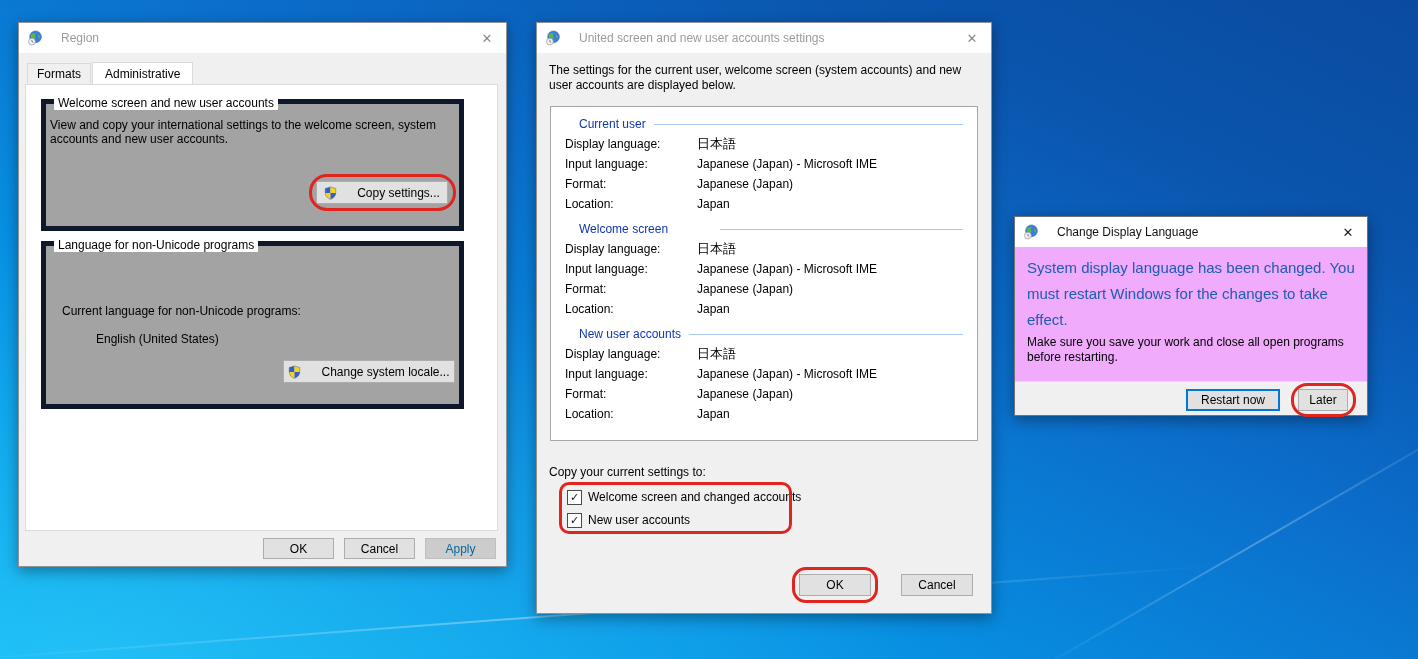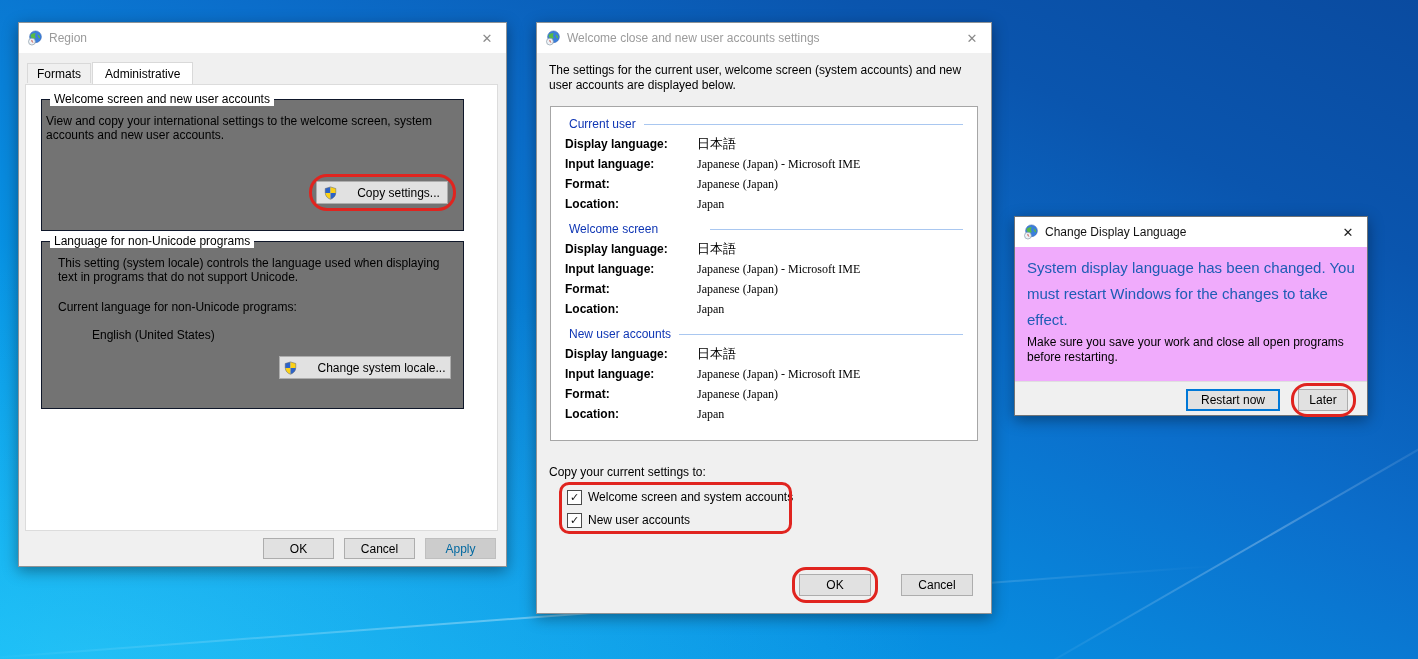--- a/index.html
+++ b/index.html
@@ -6,47 +6,47 @@
   body{width:1418px;height:659px;position:relative;overflow:hidden;
        font-family:"Liberation Sans", sans-serif;font-size:12px;color:#000;}
   .desktop{position:absolute;inset:0;
     background:linear-gradient(to top right,#00b4f4 0%,#0793e4 30%,#0b6ecb 58%,#0a55ae 80%,var(--desktop_top,#0a4ba0) 100%);}
   .ray{position:absolute;height:2px;background:linear-gradient(to right,rgba(255,255,255,0),rgba(255,255,255,.38),rgba(255,255,255,0));}
   .ray1{left:-40px;top:612px;width:1260px;transform:rotate(-4.3deg);}
   .ray2{left:980px;top:540px;width:560px;transform:rotate(-30deg);opacity:.7;}
   .glow{position:absolute;inset:0;background:radial-gradient(ellipse at 6% 100%,rgba(120,230,255,.28),transparent 45%);}
 
   .win{position:absolute;background:#f0f0f0;border:1px solid #8f9396;box-shadow:0 4px 14px rgba(0,0,0,.38);}
-  .titlebar{position:absolute;left:0;top:0;right:0;height:30px;background:#fff;display:flex;align-items:center;padding:0 0 0 8px;box-sizing:border-box;}
+  .titlebar{position:absolute;left:0;top:0;right:0;height:30px;background:#fff;display:flex;align-items:center;padding:0 0 0 8px;box-sizing:border-box;gap:12px;}
   .tb-title{margin-left:6px;flex:1;font-size:12px;color:var(--title_inactive,#9b9b9b);white-space:nowrap;overflow:hidden;}
   .tb-title.active{color:#111;}
   .tb-close{width:38px;height:30px;display:flex;align-items:center;justify-content:center;font-size:13px;color:#8a8a8a;cursor:default;}
   .tb-close.active{color:#222;}
 
   .btn{position:absolute;background:#e1e1e1;border:1px solid #adadad;display:flex;align-items:center;justify-content:center;font-size:12px;box-sizing:border-box;gap:20px;}
   .btn.default{border:2px solid var(--default_button_border,#0078d7);}
   .btn.disabled{background:#cccccc;border-color:#bfbfbf;color:#0369a1;}
 
   .annot{position:absolute;border:3px solid var(--annotation_red,#e0241f);box-sizing:border-box;pointer-events:none;z-index:9;}
 
   .tabs{position:absolute;left:8px;top:39px;display:flex;align-items:flex-end;z-index:3;}
   .tab{background:#f0f0f0;border:1px solid #d9d9d9;border-bottom:none;padding:3px 9px 2px 9px;font-size:12px;margin-right:1px;}
   .tab.active{background:#fff;padding:4px 12px 3px 12px;margin-bottom:-1px;z-index:4;}
   .tabpage{position:absolute;left:6px;top:61px;width:473px;height:447px;background:#fff;border:1px solid #dcdcdc;box-sizing:border-box;}
 
-  .groupbox{position:absolute;border:1px solid #0f172a;box-sizing:border-box;background:#737373;}
+  .groupbox{position:absolute;border:5px solid #0f172a;box-sizing:border-box;background:#a3a3a3;}
   .legend{position:absolute;top:-8px;left:8px;background:#fff;padding:0 4px;font-size:12px;white-space:nowrap;}
   .gtext{position:absolute;font-size:12px;line-height:14px;color:#000;}
 
   .panel{position:absolute;background:#fff;border:1px solid #a6a6a6;box-sizing:border-box;padding-top:6px;overflow:hidden;}
-  .sec-head{display:flex;align-items:center;margin:4px 14px 3px 18px;color:var(--section_header_blue,#0f36b4);font-size:12px;white-space:nowrap;}
+  .sec-head{display:flex;align-items:center;margin:4px 14px 3px 28px;color:var(--section_header_blue,#0f36b4);font-size:12px;white-space:nowrap;}
   .sec-head .line{flex:1;height:1px;background:var(--section_line_blue,#a9c7f0);margin-left:8px;}
   .row{display:flex;align-items:center;height:20px;margin-left:14px;font-size:12px;}
-  .row .lbl{width:132px;font-weight:bold;}
-  .row .val{flex:1;font-family:Liberation Serif, serif;}
+  .row .lbl{width:132px;}
+  .row .val{flex:1;}
   .row .val.jp{font-size:13px;}
 
   .cbrow{position:absolute;display:flex;align-items:center;height:16px;}
   .cb{width:13px;height:13px;background:#fff;border:1px solid #4a4a4a;display:flex;align-items:center;justify-content:center;font-size:11px;line-height:1;color:#111;box-sizing:content-box;}
   .cbl{margin-left:6px;font-size:12px;white-space:nowrap;}
 
   .maininstr{position:absolute;font-size:15px;line-height:26px;color:var(--instruction_blue,#1e5cb5);}
   .footer{position:absolute;left:0;right:0;bottom:0;height:33px;background:#f0f0f0;border-top:1px solid #dfdfdf;}
   .txt{position:absolute;font-size:12px;line-height:15px;}
   svg{display:block;}
@@ -101,21 +101,20 @@
         </g>
         <path d="M8 .5 L14.5 2.5 V7.5 C14.5 11.8 11.6 14.6 8 15.8 C4.4 14.6 1.5 11.8 1.5 7.5 V2.5 Z" fill="none" stroke="#5a5f66" stroke-width="0.6"></path>
       </svg>
     </span>
     <span>Copy settings...</span>
   </div>
   <div class="annot" style="left:290px;top:151px;width:147px;height:37px;border-radius:18px;"></div>
 
   <div class="groupbox" style="left:22px;top:218px;width:423px;height:168px;">
     <span class="legend">Language for non-Unicode programs</span>
-    <div class="gtext" style="left:16px;top:14px;width:396px;">This setting (system locale) controls the language used when displaying text in programs that do not support Unicode.</div>
     <div class="gtext" style="left:16px;top:58px;">Current language for non-Unicode programs:</div>
     <div class="gtext" style="left:50px;top:86px;">English (United States)</div>
     <div class="btn" style="left:237px;top:114px;width:172px;height:23px;">
       <span>
         <svg width="13" height="14" viewBox="0 0 16 16">
           <defs>
               <clipPath id="sh2">
                 <path d="M8 .5 L14.5 2.5 V7.5 C14.5 11.8 11.6 14.6 8 15.8 C4.4 14.6 1.5 11.8 1.5 7.5 V2.5 Z"></path>
               </clipPath>
             </defs>
@@ -141,21 +140,21 @@
   <div class="titlebar">
     <span>
       <svg width="16" height="16" viewBox="0 0 16 16">
         <circle cx="8.5" cy="6.8" r="5.9" fill="#3a7edc" stroke="#2a5da8" stroke-width="0.5"></circle>
         <path d="M3.6 5 C5 3.4 7 3 9 3.5 C7.5 5 7.5 6.4 9 7.9 C7 9 5 8.5 3.8 7 Z" fill="#58b947"></path>
         <path d="M10.6 4.4 C12 5 13.6 6.5 13 8.6 C11.5 8 10.8 6 10.6 4.4 Z" fill="#58b947"></path>
         <circle cx="4.9" cy="11.6" r="3.4" fill="#eef3f8" stroke="#8a9ba8" stroke-width="0.7"></circle>
         <path d="M4.9 9.9 V11.6 L6.2 12.3" stroke="#c0392b" stroke-width="0.8" fill="none"></path>
       </svg>
     </span>
-    <span class="tb-title">Welcome close and new user accounts settings</span>
+    <span class="tb-title">United screen and new user accounts settings</span>
     <span class="tb-close">✕</span>
   </div>
 
   <div class="txt" style="left:12px;top:40px;width:432px;">The settings for the current user, welcome screen (system accounts) and new user accounts are displayed below.</div>
 
   <div class="panel" style="left:13px;top:83px;width:428px;height:335px;">
     <div class="sec-head">
         <span>Current user</span>
         <span class="line"></span>
       </div>
@@ -216,21 +215,21 @@
     <div class="row">
         <span class="lbl">Location:</span>
         <span class="val">Japan</span>
       </div>
   </div>
 
   <div class="txt" style="left:12px;top:442px;">Copy your current settings to:</div>
 
   <div class="cbrow" style="left:30px;top:466px;">
     <span class="cb">✓</span>
-    <span class="cbl">Welcome screen and system accounts</span>
+    <span class="cbl">Welcome screen and changed accounts</span>
   </div>
   <div class="cbrow" style="left:30px;top:489px;">
     <span class="cb">✓</span>
     <span class="cbl">New user accounts</span>
   </div>
   <div class="annot" style="left:22px;top:459px;width:233px;height:52px;border-radius:10px;"></div>
 
   <div class="btn" style="left:262px;top:551px;width:72px;height:22px;">OK</div>
   <div class="annot" style="left:255px;top:544px;width:86px;height:36px;border-radius:14px;"></div>
   <div class="btn" style="left:364px;top:551px;width:72px;height:22px;">Cancel</div>

